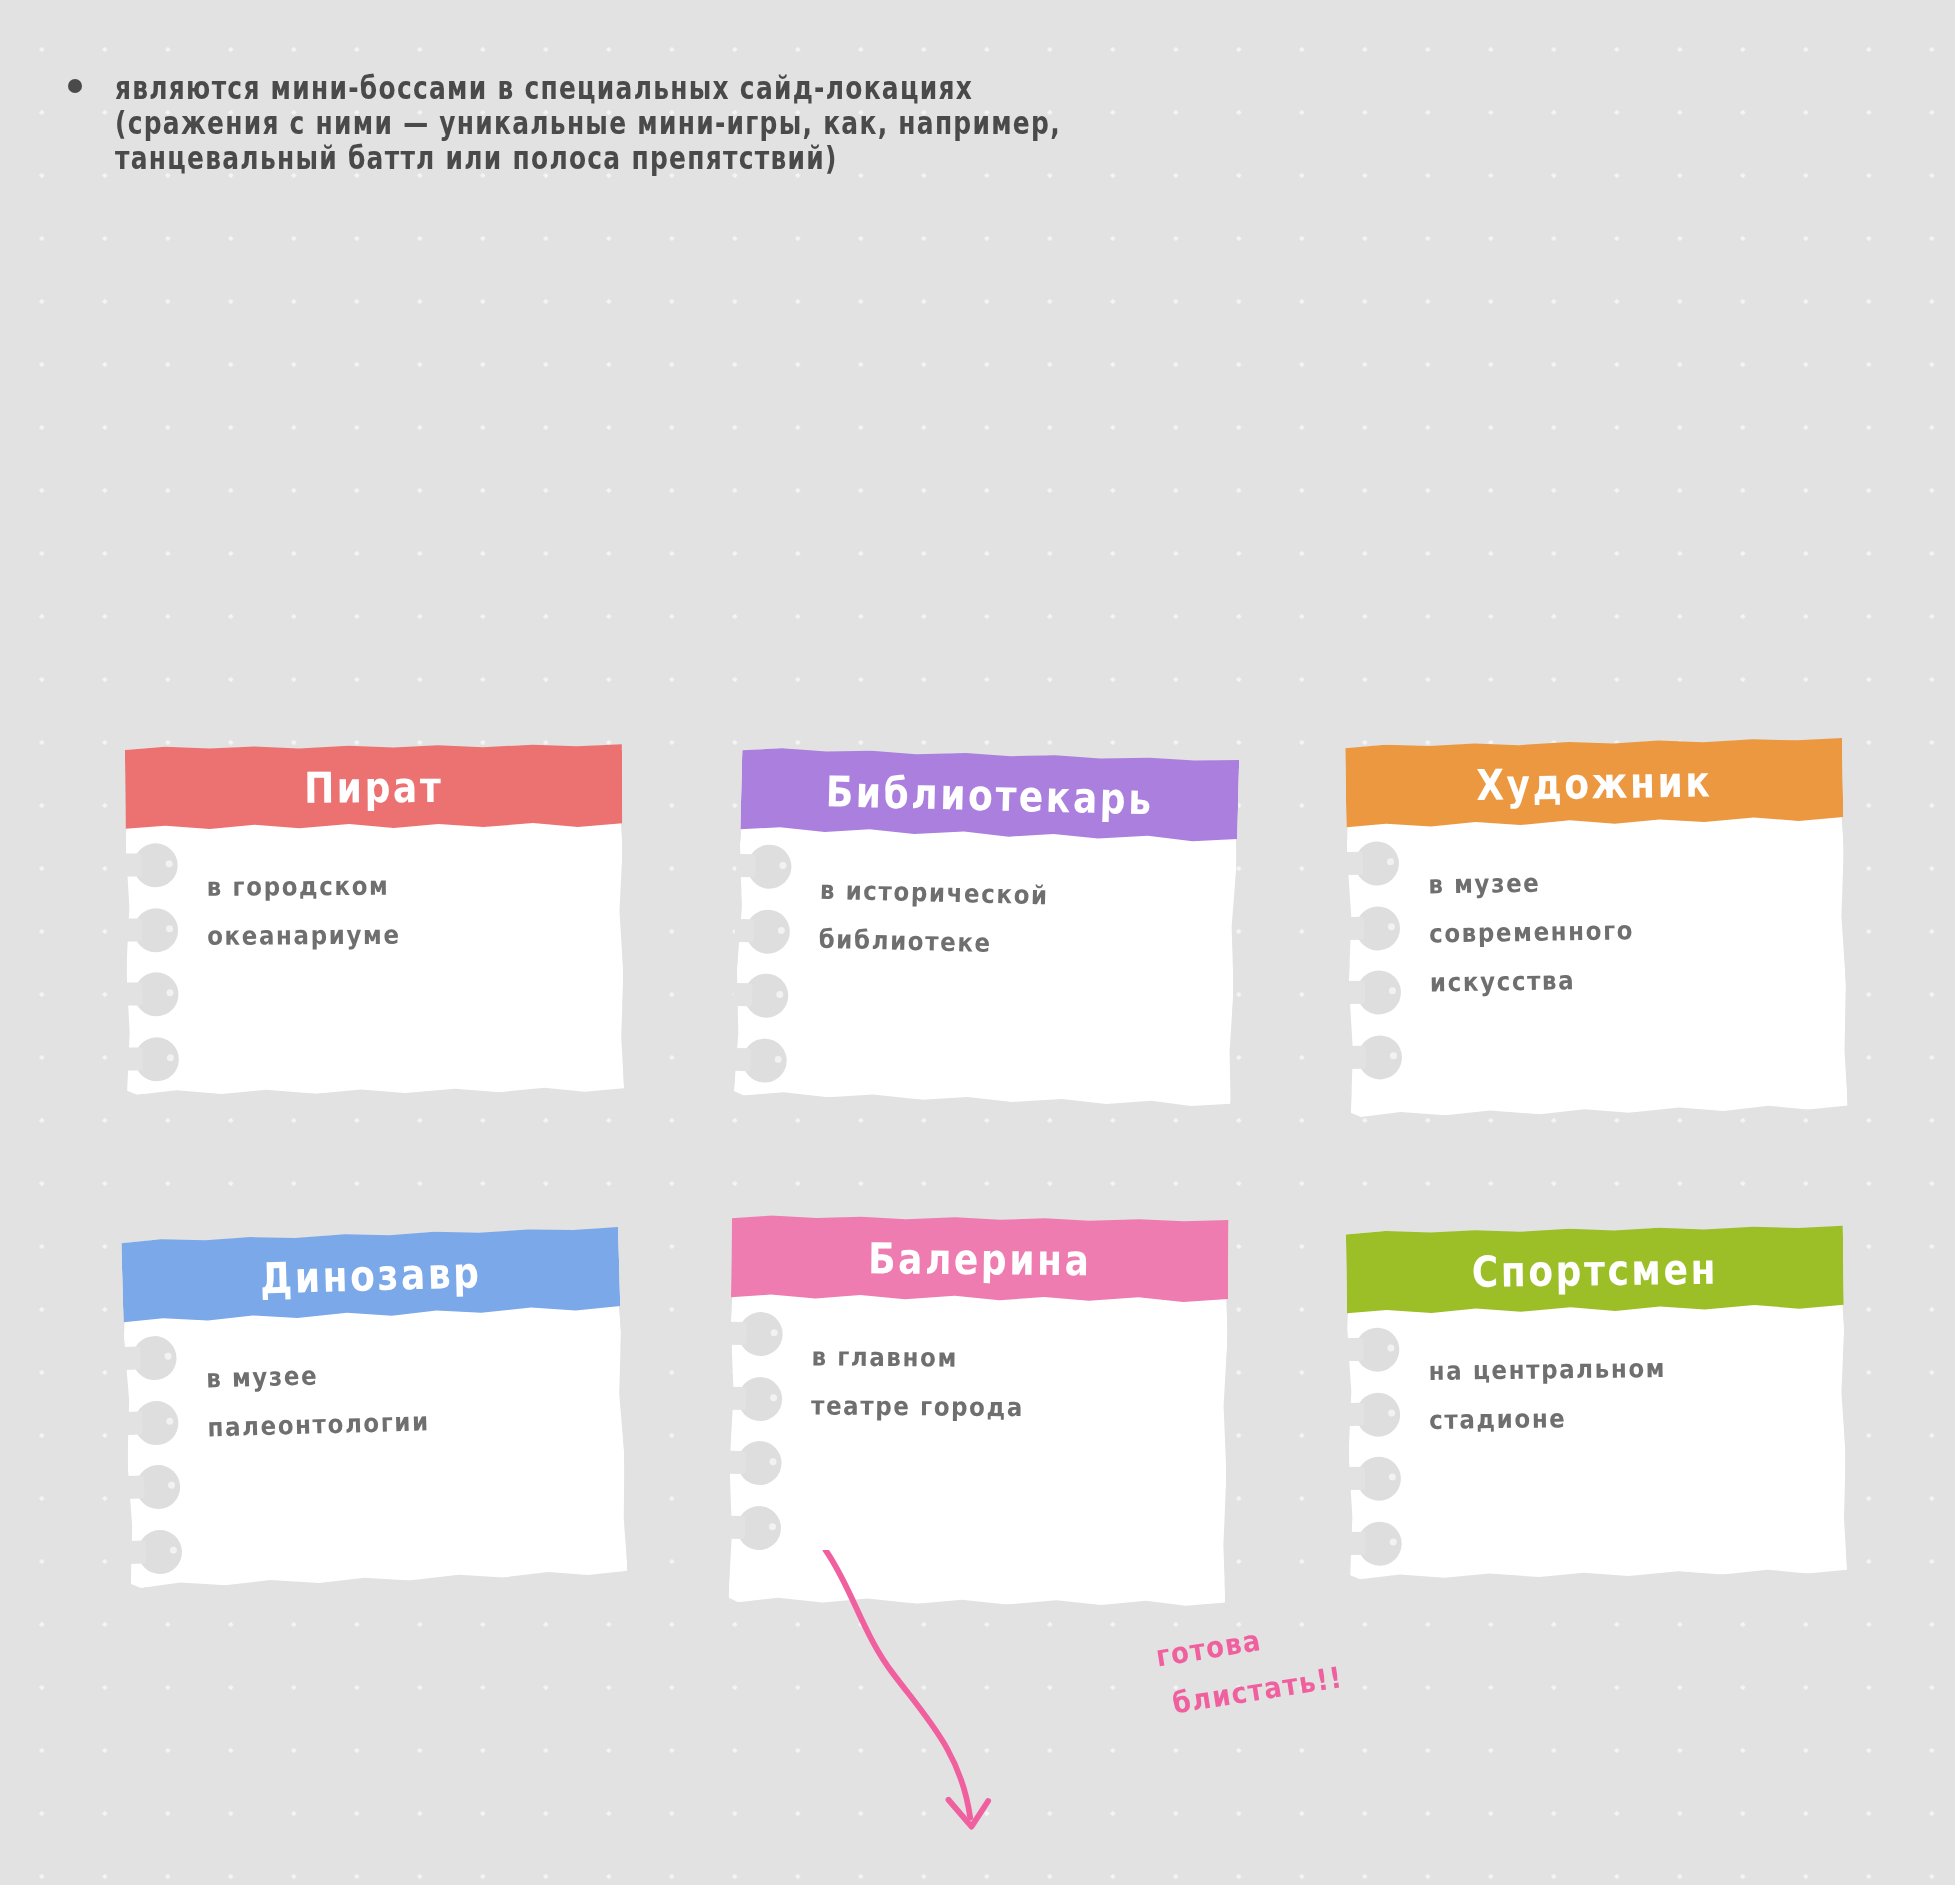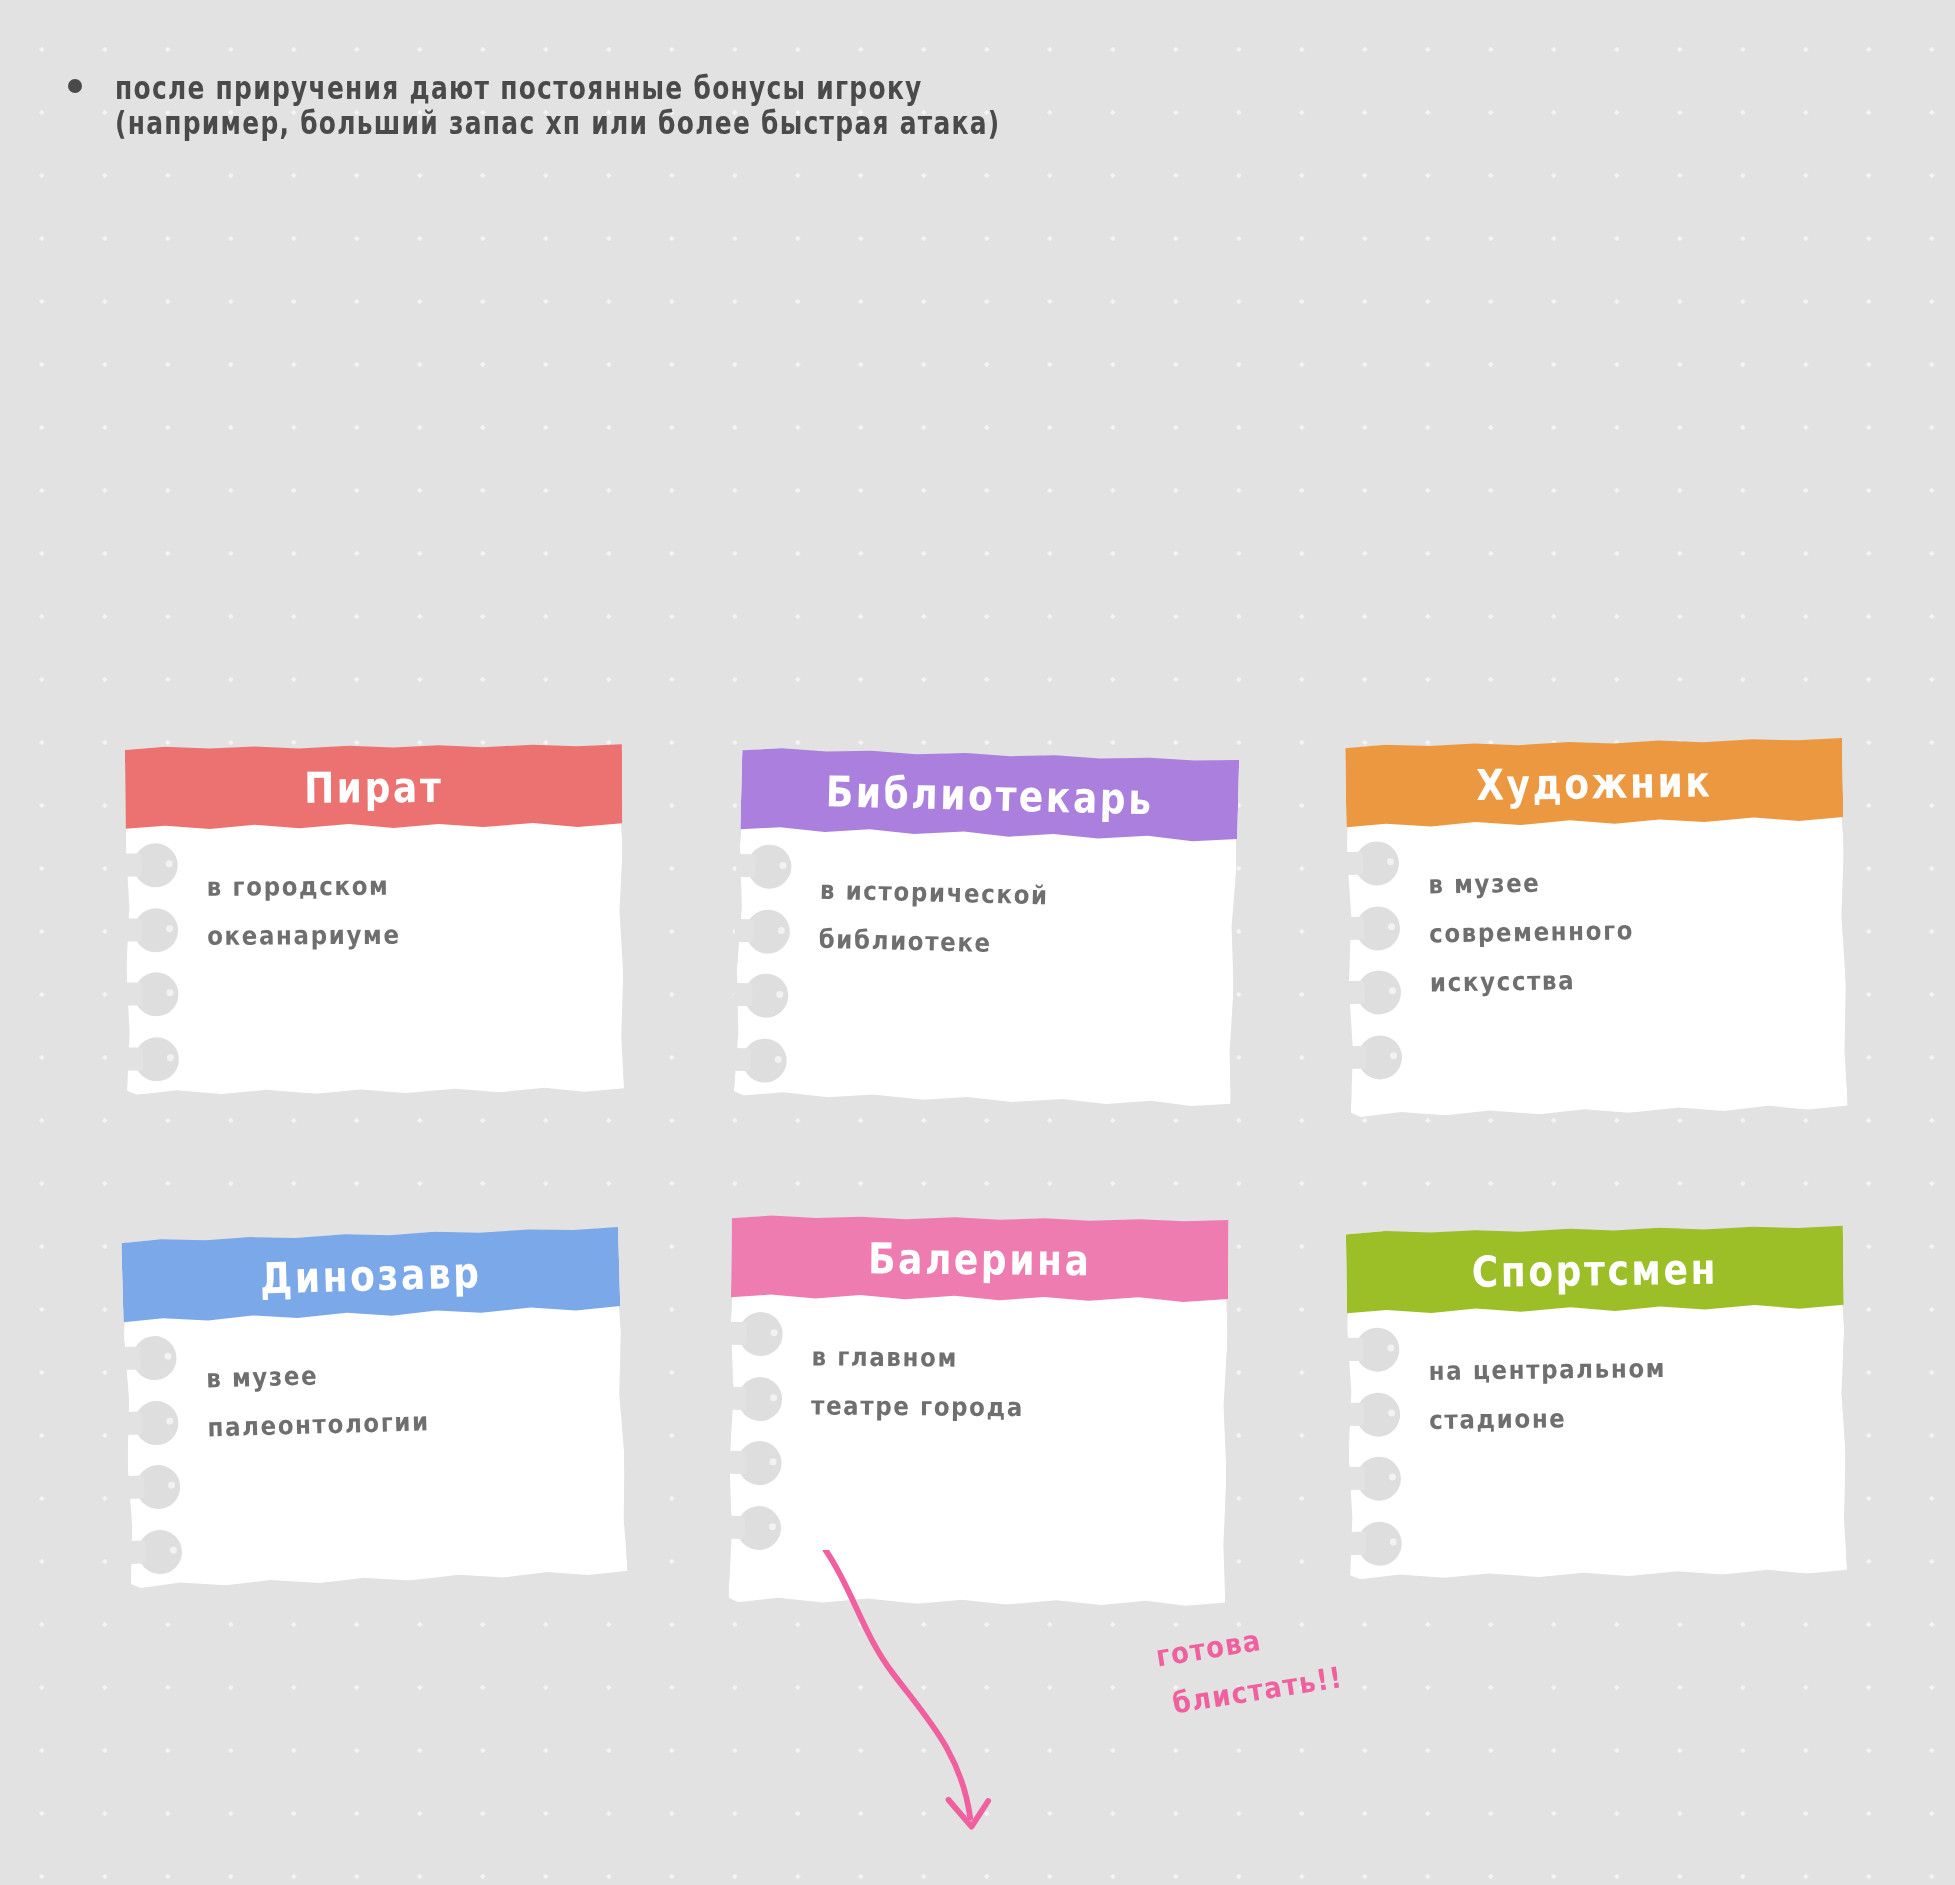--- a/index.html
+++ b/index.html
@@ -190,27 +190,28 @@
     transform: scaleY(1.12);
     transform-origin: left top;
   }
   .annotation-line.second { padding-left: 9px; }
 </style>
 </head>
 <body>
 
 <div class="bullet-list">
 
-
-
   <div class="bullet-item">
     <span class="bullet-dot"></span>
-    <div class="bullet-line">после приручения дают постоянные бонусы игроку</div>
-    <div class="bullet-line">(например, больший запас хп или более быстрая атака)</div>
-  </div>
+    <div class="bullet-line">являются мини-боссами в специальных сайд-локациях</div>
+    <div class="bullet-line">(сражения с ними — уникальные мини-игры, как, например,</div>
+    <div class="bullet-line">танцевальный баттл или полоса препятствий)</div>
+  </div>
+
+
 
 </div>
 
 <div class="cards">
 
   <div class="card" id="card-0" style="left:126px; top:18px; transform:rotate(-0.35deg);">
     <div class="card-paper rough"></div>
     <div class="card-header rough-head" style="background-color: rgb(236, 114, 114);">
       <span class="card-header-title">Пират</span>
     </div>

